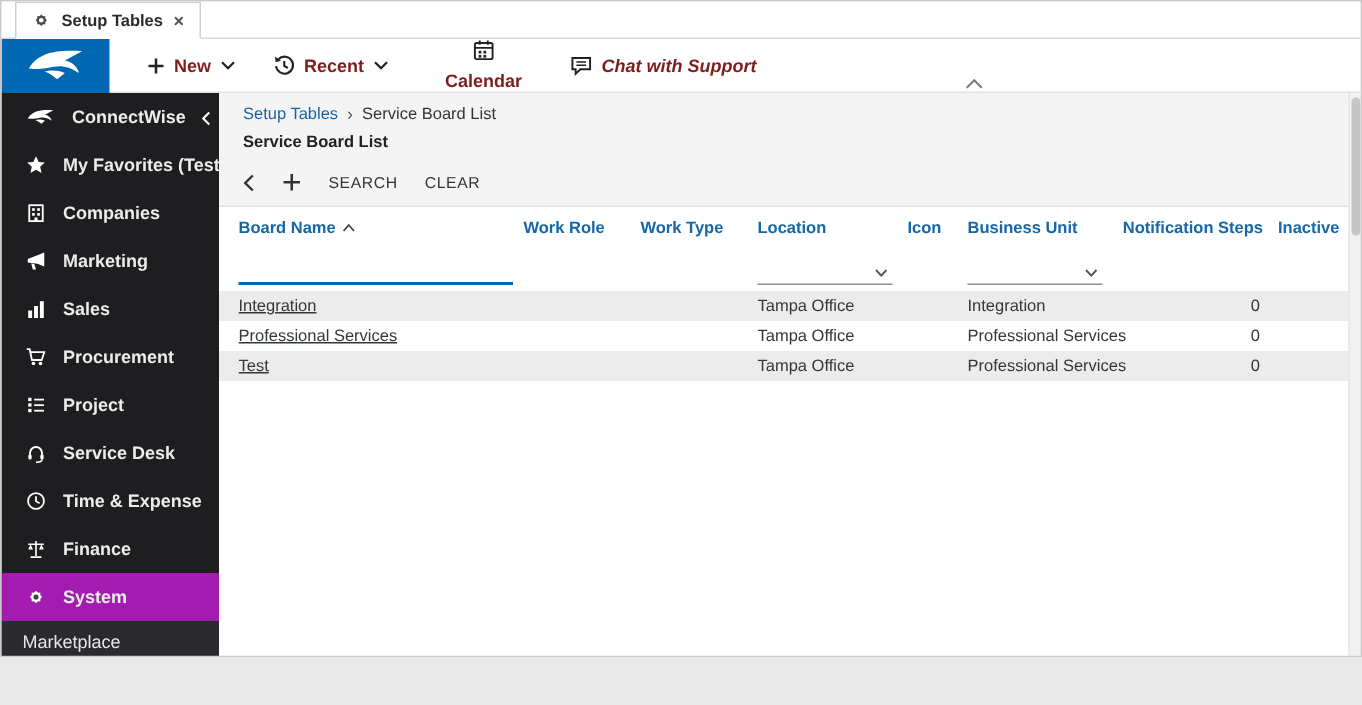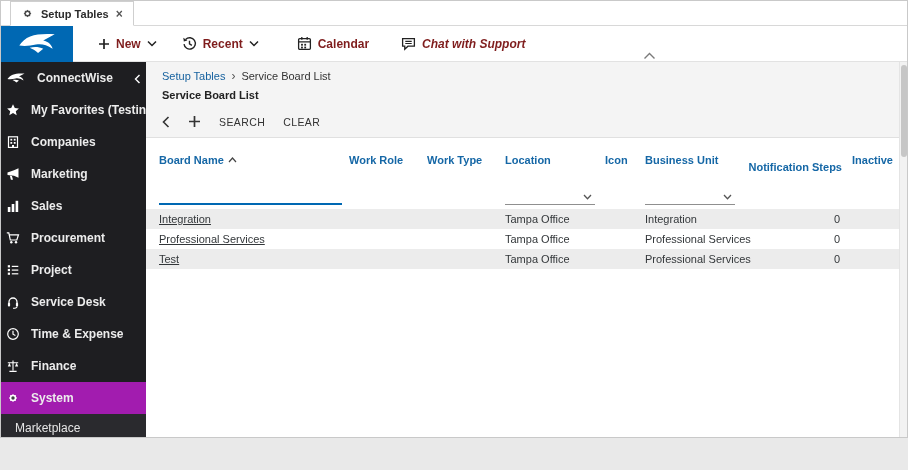--- a/index.html
+++ b/index.html
@@ -15,21 +15,21 @@
   .topbar { height:36px; background:#fff; border-bottom:1px solid #e2e2e2; display:flex; align-items:center; position:relative; }
   .logo { width:72px; height:36px; background:#0068b3; display:flex; align-items:center; justify-content:center; flex-shrink:0; }
   .tb-item { display:flex; align-items:center; gap:6px; margin-left:25px; font-size:12px; font-weight:bold; color:#7f1d1d; cursor:pointer; white-space:nowrap; }
   .collapse-top { position:absolute; left:642px; bottom:1px; cursor:pointer; line-height:0; }
 
   
   .bodyrow { display:flex; height:408px; }
 
   
   .sidebar { width:145px; background:#1e1e21; flex-shrink:0; display:flex; flex-direction:column; overflow:hidden; }
-  .side-item { height:32px; display:flex; align-items:center; gap:11px; padding-left:5px; font-size:12px; font-weight:600; color:#ececec; cursor:pointer; white-space:nowrap; overflow:hidden; position:relative; flex-shrink:0; }
+  .side-item { height:32px; display:flex; align-items:center; gap:11px; padding-left:16px; font-size:12px; font-weight:600; color:#ececec; cursor:pointer; white-space:nowrap; overflow:hidden; position:relative; flex-shrink:0; }
   .side-item svg { flex-shrink:0; }
   .side-item.cw { font-weight:700; }
   .side-item .collapse-side { position:absolute; right:5px; top:11px; }
   .side-item.active-sys { background:#a21caf; }
   .side-sub { height:27px; background:#2a2a2e; font-weight:400; font-size:12px; color:#e6e6e6; display:flex; align-items:center; padding-left:14px; cursor:pointer; flex-shrink:0; }
   .side-sub.active { font-weight:bold; color:#fff; }
   .side-accent { height:4px; background:#0068b3; margin-top:auto; flex-shrink:0; }
 
   
   .main { flex:1; display:flex; flex-direction:column; overflow:hidden; background:#fff; }
@@ -40,21 +40,21 @@
   .breadcrumb .bc-current { color:#333; }
   .page-title { font-size:11px; font-weight:bold; color:#222; padding:6px 0 7px 16px; }
   .actionbar { display:flex; align-items:center; gap:18px; padding:7px 0 9px 16px; background:#f4f4f4; border-bottom:1px solid #e0e0e0; }
   .ab-btn { display:flex; align-items:center; cursor:pointer; line-height:0; }
   .ab-text { font-size:10.5px; font-weight:normal; color:#333; letter-spacing:0.4px; cursor:pointer; line-height:normal; }
 
   
   .grid { display:grid; grid-template-columns:190px 78px 78px 100px 40px 112px 95px 45px; align-items:center; padding-left:13px; }
   .thead { padding-top:8px; padding-bottom:6px; }
   .th { font-size:11px; font-weight:bold; color:#1567a6; white-space:nowrap; display:flex; align-items:center; gap:4px; cursor:pointer; }
-  .th.num { justify-content:flex-end; padding-right:10px;margin-top:15px; }
+  .th.num { justify-content:flex-end; padding-right:10px; }
   .filterrow { height:30px; }
   .filter-input { width:183px; height:22px; border:none; border-bottom:2px solid #0068b3; background:transparent; font-size:11px; font-family:"Liberation Sans",sans-serif; outline:none; padding:2px 2px; }
   .dd { width:90px; height:22px; border-bottom:1px solid #8f8f8f; display:flex; align-items:flex-end; justify-content:flex-end; padding:0 3px 4px 3px; cursor:pointer; }
   .trow { height:20px; font-size:11px; color:#33373a; }
   .trow.alt { background:#ececec; }
   .td { white-space:nowrap; overflow:hidden; padding-right:6px; }
   .td.num { text-align:right; padding-right:12px; }
   .td .rowlink { text-decoration:underline; color:#33373a; cursor:pointer; }
 
   
@@ -117,21 +117,21 @@
           </svg>
       </span>
       <span>Recent</span>
       <span style="line-height:0;">
         <svg width="10" height="7" viewBox="0 0 10 7">
             <polyline points="1,1.5 5,5.5 9,1.5" stroke="#222" stroke-width="1.5" fill="none"></polyline>
           </svg>
       </span>
     </div>
 
-    <div class="tb-item" style="margin-left:38px;">
+    <div class="tb-item" style="margin-left:38px;flex-direction:column;">
       <span style="line-height:0;">
         <svg width="15" height="15" viewBox="0 0 14 14">
             <g stroke="#222" fill="none" stroke-width="1.2">
               <rect x="1.5" y="2.5" width="11" height="10" rx="1"></rect>
               <path d="M1.5 5.5 H12.5 M4.5 1 V3.5 M9.5 1 V3.5"></path>
             </g>
             <g fill="#222">
               <rect x="3.8" y="7.3" width="1.7" height="1.7"></rect>
               <rect x="6.8" y="7.3" width="1.7" height="1.7"></rect>
               <rect x="3.8" y="9.9" width="1.7" height="1.7"></rect>

